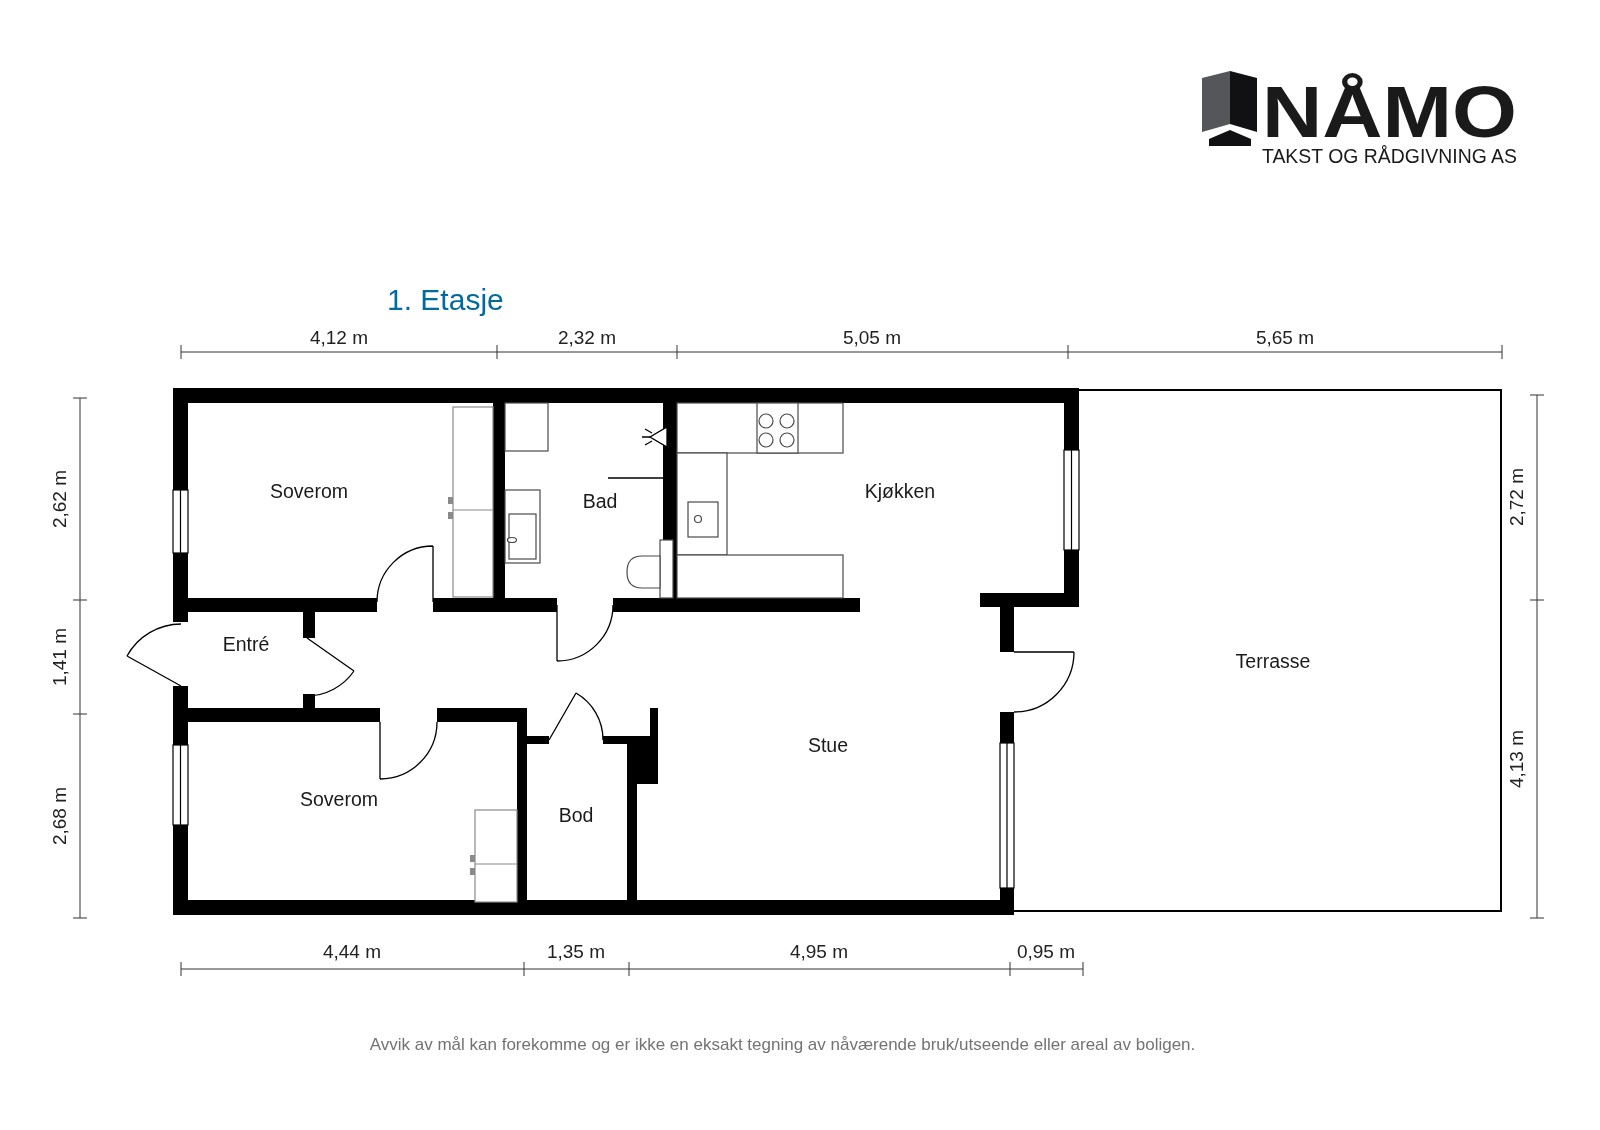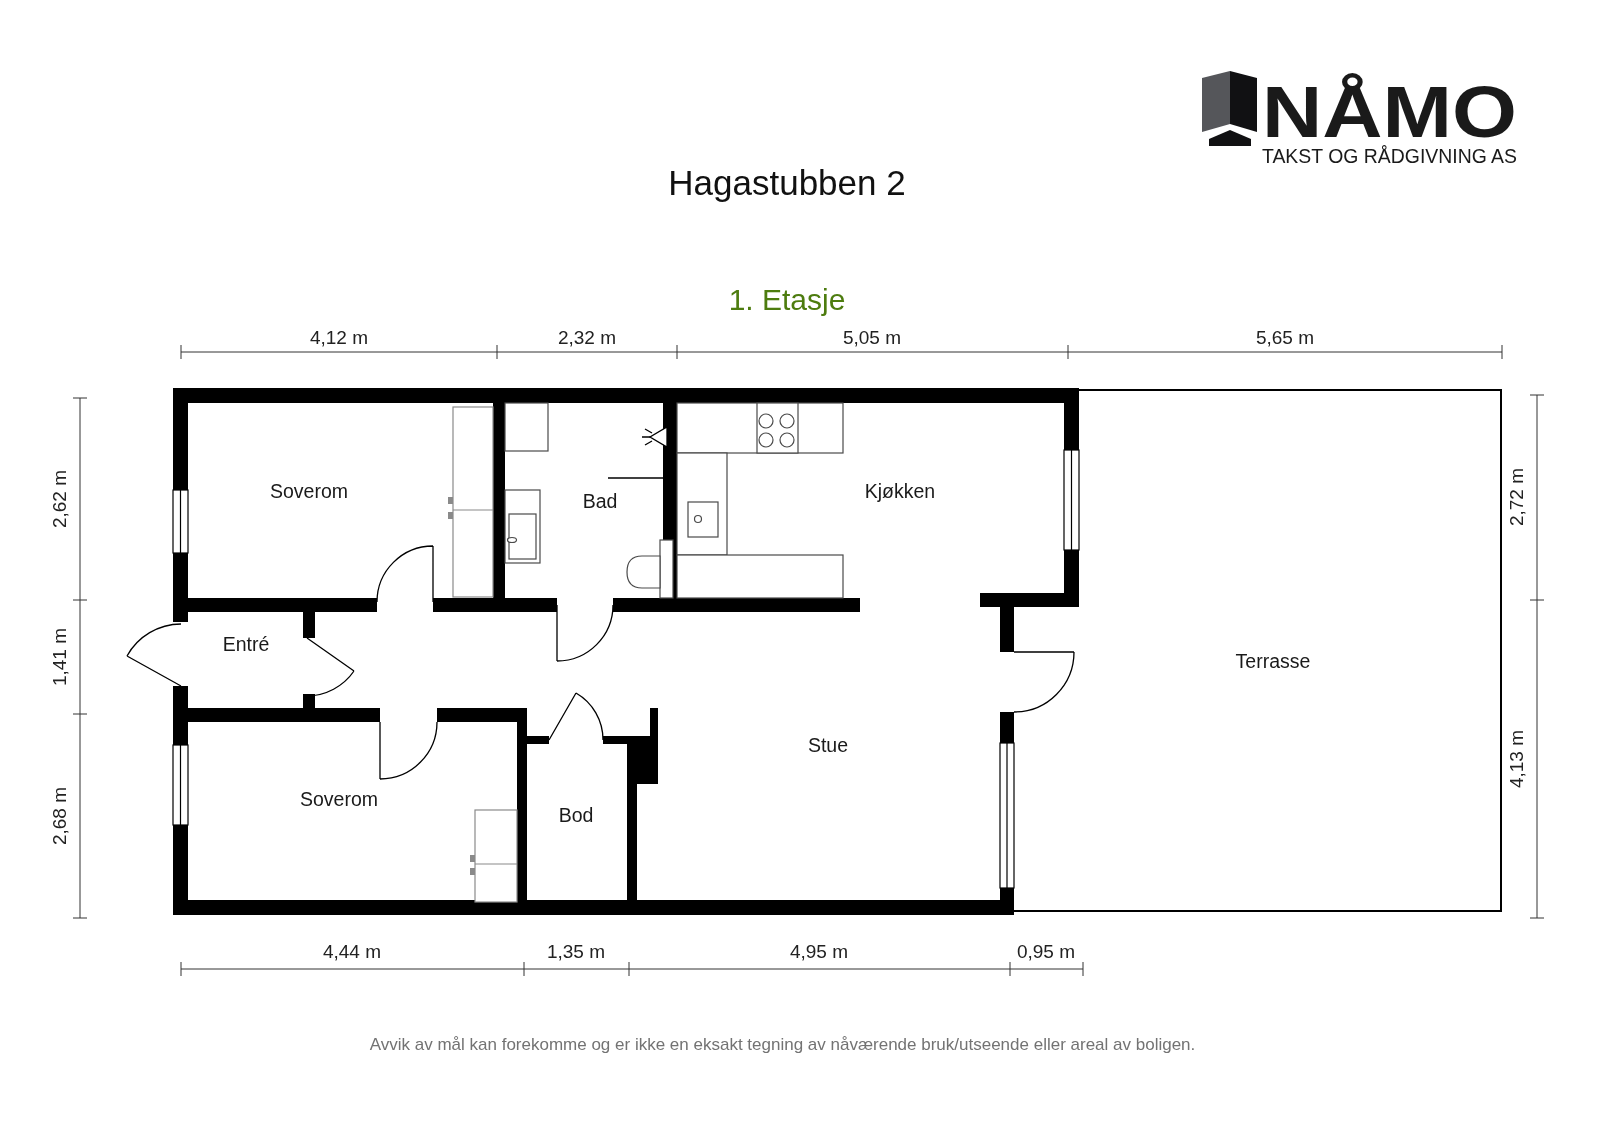--- a/index.html
+++ b/index.html
@@ -10,42 +10,41 @@
     font-family:"Liberation Sans", sans-serif;
     overflow:hidden;
   }
   .plan-svg{position:absolute;left:0;top:0;}
   .title{
     position:absolute;left:387px;top:163px;width:800px;
     text-align:center;font-size:35px;color:#111;
   }
   .floor-label{
     position:absolute;left:387px;top:283px;width:800px;
-    text-align:center;font-size:30px;color:#4d7c0f;
+    font-size:30px;color:#0369a1;
   }
   .footer{
     position:absolute;left:0;top:1035px;width:1565px;
     text-align:center;font-size:17px;color:#737373;
   }
   text{fill:#1a1a1a;}
   .room-label{font-size:19.5px;}
   .dim-label{font-size:19px;fill:#222;}
   .wall{fill:#000;}
   .thin{stroke:#000;stroke-width:1.3;fill:none;}
   .fixture{stroke:#4a4a4a;stroke-width:1.2;fill:#fff;}
   .wardrobe{stroke:#8a8a8a;stroke-width:1.2;fill:#fff;}
   .dimline{stroke:#333;stroke-width:1;fill:none;}
   .winline{stroke:#000;stroke-width:1.2;fill:#fff;}
 </style>
 </head>
 <body>
 
 <div class="canvas">
 
-  <div class="title">Hagastubben 2</div>
   <div class="floor-label">1. Etasje</div>
   <div class="footer">Avvik av mål kan forekomme og er ikke en eksakt tegning av nåværende bruk/utseende eller areal av boligen.</div>
 
   <svg class="plan-svg" width="1600" height="1130" viewBox="0 0 1600 1130">
 
     <g>
       <polygon points="1202,78 1230,71 1230,124 1202,132" fill="#55565a"></polygon>
       <polygon points="1230,71 1257,78 1257,132 1230,124" fill="#111113"></polygon>
       <polygon points="1209,146 1209,139 1230,130 1251,139 1251,146" fill="#111113"></polygon>
       <text x="1262" y="137" font-size="72" font-weight="bold" textLength="255" lengthAdjust="spacingAndGlyphs" fill="#101012">NÅMO</text>

